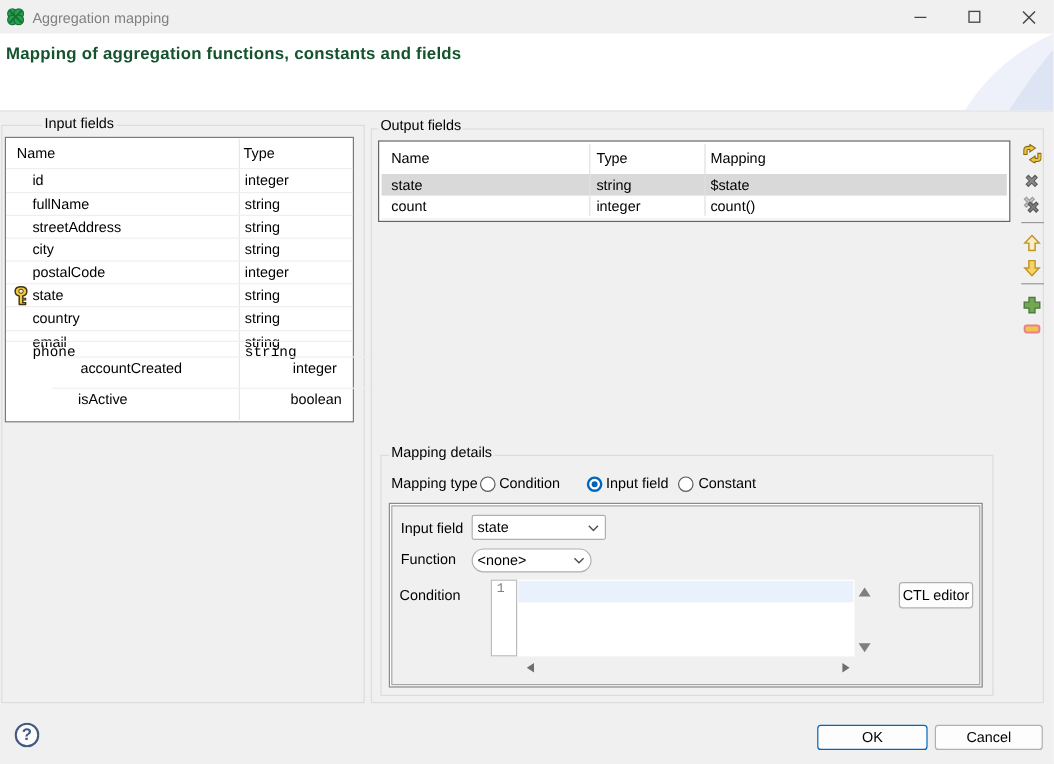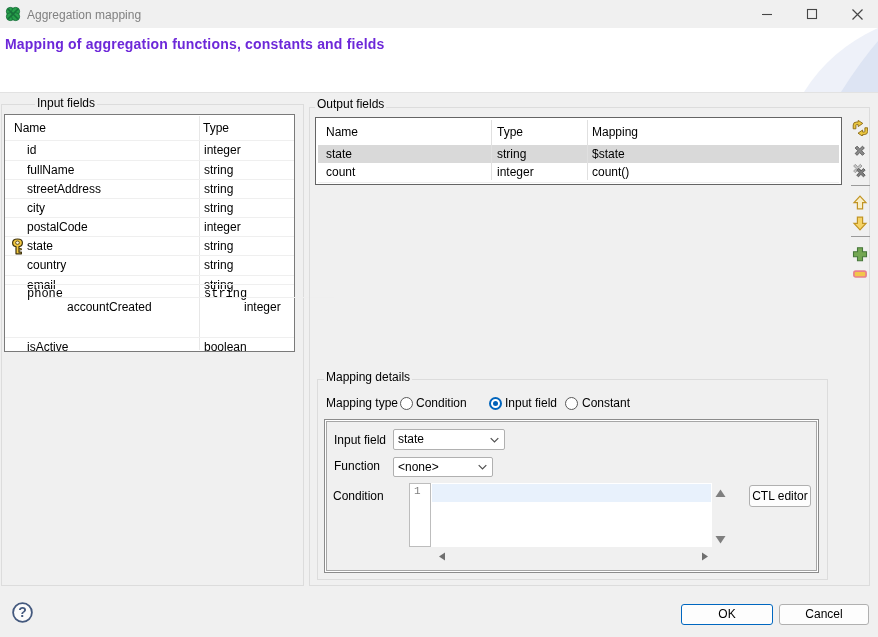--- a/index.html
+++ b/index.html
@@ -4,21 +4,21 @@
 <style>
 html,body{margin:0;padding:0;}
 #app{position:relative;width:878px;height:637px;background:#f0f0f0;overflow:hidden;
   font-family:"Liberation Sans",sans-serif;font-size:12px;color:#000;}
 .abs{position:absolute;}
 
 #titlebar{position:absolute;left:0;top:0;width:878px;height:28px;background:#f0f0f0;}
 #titletext{position:absolute;left:27px;top:8px;font-size:12px;color:#818181;}
 
 #header{position:absolute;left:0;top:28px;width:878px;height:64px;background:#ffffff;}
-#headtitle{position:absolute;left:5px;top:36px;font-size:14px;font-weight:bold;color:#6d28d9;letter-spacing:0.2px;}
+#headtitle{position:absolute;left:5px;top:36px;font-size:14px;font-weight:bold;color:#14532d;letter-spacing:0.2px;}
 #hsep{position:absolute;left:0;top:92px;width:878px;height:1px;background:#e2e2e2;}
 
 .group{position:absolute;border:1px solid #dcdcdc;}
 .glabel{position:absolute;background:#f0f0f0;padding:0 2px;line-height:13px;}
 
 #ltable{position:absolute;left:4px;top:114px;width:289px;height:236px;background:#fff;border:1px solid #7a7a7a;}
 #ltable .vline{position:absolute;left:194px;top:1px;width:1px;height:234px;background:#e7e7e7;}
 .lhead{position:absolute;top:0;height:26px;line-height:26px;}
 .lrow{position:absolute;left:0;width:289px;height:19px;line-height:19px;border-top:1px solid #efefef;}
 .lrow .n{position:absolute;left:22px;}
@@ -109,21 +109,21 @@
         <span class="t">string</span>
       </div>
     <div class="lrow" style="top:169px;font-family:Liberation Mono, monospace;">
         <span class="n">phone</span>
         <span class="t">string</span>
       </div>
     <div class="lrow" style="top:182px;margin-left:40px;">
         <span class="n">accountCreated</span>
         <span class="t">integer</span>
       </div>
-    <div class="lrow" style="top:222px;">
+    <div class="lrow" style="top:208px;margin-left:38px;">
         <span class="n">isActive</span>
         <span class="t">boolean</span>
       </div>
     <svg class="abs" style="left:6px;top:123px;" width="14" height="17" viewBox="0 0 14 17">
       <path d="M1.6 4.8 Q1.6 1 6.5 1 Q11.4 1 11.4 4.8 Q11.4 8.3 8 8.6 L8 14.2 L10.4 14.2 L10.4 15.8 L5 15.8 L5 8.6 Q1.6 8.3 1.6 4.8 Z" fill="#f3c83f" stroke="#41350f" stroke-width="1.2" stroke-linejoin="round"></path>
       <ellipse cx="6.5" cy="4.7" rx="1.9" ry="1.7" fill="#fdf4cf" stroke="#41350f" stroke-width="0.8"></ellipse>
       <path d="M8 10.6 h2.4 v1.3 h-2.4" fill="#f3c83f" stroke="#41350f" stroke-width="0.9"></path>
     </svg>
   </div>
   <div class="group" style="left:309px;top:107px;width:561px;height:479px;box-sizing:border-box;"></div>
@@ -183,21 +183,21 @@
   <div class="abs" style="left:505px;top:397px;height:13px;line-height:13px;">Input field</div>
   <div class="radio" style="left:565px;top:397px;"></div>
   <div class="abs" style="left:582px;top:397px;height:13px;line-height:13px;">Constant</div>
   <div id="ipanel"></div>
   <div class="abs" style="left:334px;top:434px;height:13px;line-height:13px;">Input field</div>
   <div class="combo" style="left:393px;top:429px;width:112px;height:21px;">state</div>
   <svg class="chev" style="left:490px;top:436px;" viewBox="0 0 9 7">
       <path d="M0.7 1.2 L4.5 5 L8.3 1.2" stroke="#4f4f4f" stroke-width="1.2" fill="none"></path>
     </svg>
   <div class="abs" style="left:334px;top:460px;height:13px;line-height:13px;">Function</div>
-  <div class="combo" style="left:393px;top:457px;width:100px;height:20px;">&lt;none&gt;</div>
+  <div class="combo" style="left:393px;top:457px;width:100px;height:20px;border-radius:10px;">&lt;none&gt;</div>
   <svg class="chev" style="left:478px;top:463px;" viewBox="0 0 9 7">
       <path d="M0.7 1.2 L4.5 5 L8.3 1.2" stroke="#4f4f4f" stroke-width="1.2" fill="none"></path>
     </svg>
   <div class="abs" style="left:333px;top:490px;height:13px;line-height:13px;">Condition</div>
   <div class="abs" style="left:431px;top:483px;width:281px;height:64px;background:#fff;"></div>
   <div class="abs" style="left:432px;top:483.5px;width:279px;height:18px;background:#e8f1fc;"></div>
   <div class="abs" style="left:409px;top:483px;width:22px;height:64px;background:#fff;border:1px solid #bdbdbd;box-sizing:border-box;"></div>
   <div class="abs" style="left:414px;top:485px;font-family:'Liberation Mono',monospace;font-size:11px;color:#808080;">1</div>
   <svg class="abs" style="left:715px;top:489px;" width="11" height="9" viewBox="0 0 11 9">
       <path d="M5.5 0.5 L10.5 8 L0.5 8 Z" fill="#7f7f7f"></path>

